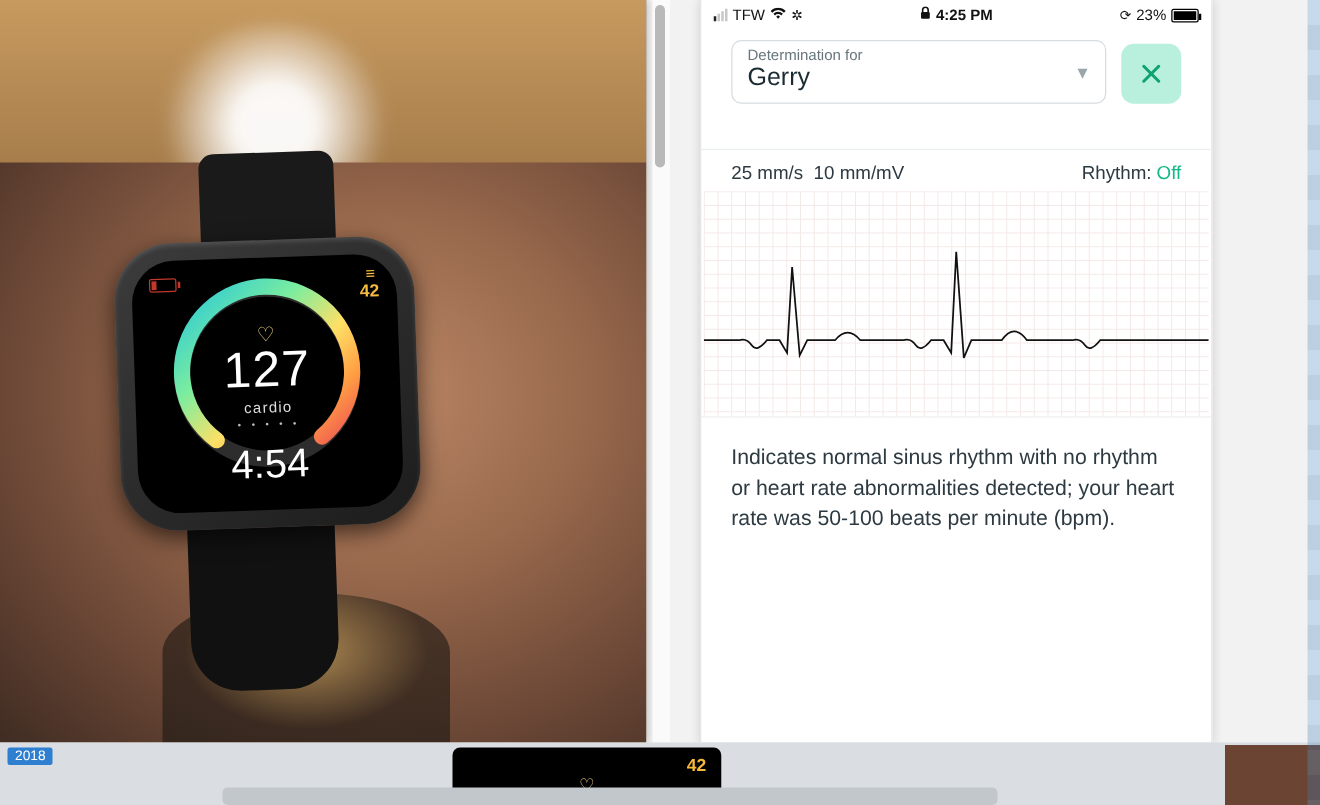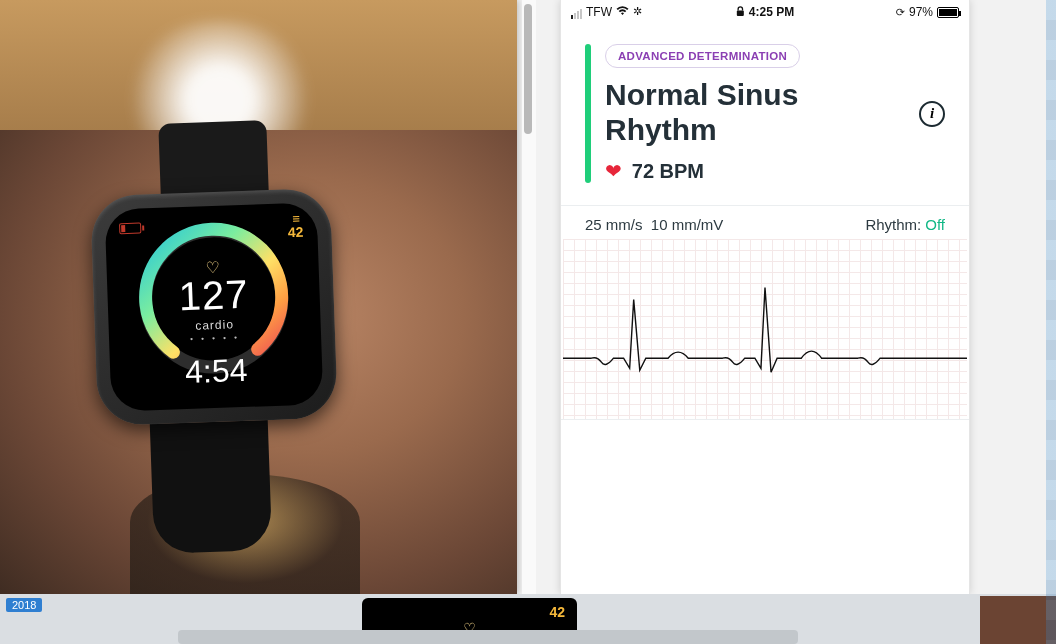--- a/index.html
+++ b/index.html
@@ -33,21 +33,21 @@
   .zone { font-size:12px; color:#ddd; letter-spacing:1px; }
   .dots { font-size:8px; color:#bbb; letter-spacing:3px; margin-top:2px; }
   .time { position:absolute; left:0; right:0; bottom:18px; text-align:center; color:#fff; font-size:32px; font-weight:400; }
 
   .left-scrollbar { position:absolute; left:522px; top:0; width:14px; height:594px; background:#fafafa; }
   .left-thumb { position:absolute; left:2px; top:4px; width:8px; height:130px; background:#b9b9b9; border-radius:4px; }
 
   
   .right-panel { position:absolute; left:560px; top:0; width:410px; height:594px; background:#fff; box-shadow:0 0 8px rgba(0,0,0,.15); border-left:1px solid #e5e5e5; border-right:1px solid #e5e5e5; }
   .statusbar { position:relative; height:26px; font-size:12px; color:#111; }
-  .sb-left { position:absolute; left:10px; top:5px; display:flex; gap:4px; }
+  .sb-left { position:absolute; left:10px; top:5px; display:flex; align-items:center; gap:4px; }
   .sb-center { position:absolute; left:50%; top:5px; transform:translateX(-50%); display:flex; align-items:center; gap:4px; font-weight:600; }
   .sb-right { position:absolute; right:10px; top:5px; display:flex; align-items:center; gap:4px; }
   .sig-bars { display:inline-flex; align-items:flex-end; gap:1px; }
   .sig-bars i { width:2px; background:#c7c7c7; display:inline-block; }
   .sig-bars i:nth-child(1){height:4px;background:#222;} .sig-bars i:nth-child(2){height:6px;} .sig-bars i:nth-child(3){height:8px;} .sig-bars i:nth-child(4){height:10px;}
   .wifi-ic { font-size:12px; }
   .lock-ic { font-size:11px; }
   .batt-ic { display:inline-flex; align-items:center; }
   .batt-shell{ width:22px; height:11px; border:1px solid #000; border-radius:2px; position:relative; }
   .batt-shell:after{ content:""; position:absolute; right:-3px; top:3px; width:2px; height:5px; background:#000; }
@@ -64,21 +64,21 @@
   .result { display:flex; gap:14px; padding:18px 24px 14px 24px; }
   .green-bar { width:6px; background:#1fce7a; border-radius:3px; align-self:stretch; }
   .result-body { flex:1; }
   .pill { display:inline-block; border:1px solid #d9cfe8; color:#8b3fb3; font-size:11.5px; font-weight:600; letter-spacing:.3px; padding:5px 12px; border-radius:999px; }
   .diag { font-size:30px; font-weight:700; color:#243038; line-height:1.15; margin-top:10px; }
   .bpm-row { display:flex; align-items:center; gap:10px; margin-top:12px; }
   .bpm-heart { color:#e7263a; font-size:20px; }
   .bpm-txt { font-size:20px; font-weight:700; color:#243038; }
   .info-btn { width:26px; height:26px; border:2px solid #1c2a31; border-radius:50%; display:flex; align-items:center; justify-content:center; font-family:Georgia, serif; font-weight:700; font-size:15px; cursor:pointer; align-self:center; margin-left:4px; font-style:italic; }
 
-  .ecg-wrap { border-top:1px solid #ebeef0; border-bottom:1px solid #ebeef0; margin-top:8px; }
+  .ecg-wrap { border-top:1px solid #ebeef0; border-bottom:1px solid #ebeef0; margin-top:24px; }
   .ecg-hdr { display:flex; justify-content:space-between; padding:10px 24px 6px 24px; font-size:15px; color:#2d3a41; }
   .invert-val { color:#12b886; margin-left:4px; }
   .ecg-grid { position:relative; height:180px; background:#fff; margin:0 2px; }
   .ecg-grid:before { content:""; position:absolute; inset:0; background-image:linear-gradient(#f4e8e8 1px, transparent 1px), linear-gradient(90deg,#f4e8e8 1px, transparent 1px); background-size:11px 11px; }
   .ecg-grid svg{ position:absolute; inset:0; }
 
   .desc { padding:20px 24px 0 24px; font-size:17px; color:#2d3a41; line-height:1.45; }
 
   
   .bottom { position:absolute; left:0; top:594px; right:0; height:50px; background:#dadee2; }
@@ -166,59 +166,61 @@
         <span class="lock-ic">
           <svg width="9" height="11" viewBox="0 0 9 11">
               <rect x="1" y="4.5" width="7" height="5.5" rx="1" fill="#111"></rect>
               <path d="M2.3 4.5 V3 a2.2 2.2 0 0 1 4.4 0 V4.5" fill="none" stroke="#111" stroke-width="1.3"></path>
             </svg>
         </span>
         <span>4:25 PM</span>
       </div>
       <div class="sb-right">
         <span style="font-size:11px;">⟳</span>
-        <span>97%</span>
+        <span>23%</span>
         <span class="batt-ic">
             <span class="batt-shell">
               <span class="batt-fill2"></span>
             </span>
           </span>
       </div>
     </div>
 
-
-    <div class="result">
-      <div class="green-bar"></div>
-      <div class="result-body">
-        <span class="pill">ADVANCED DETERMINATION</span>
-        <div class="diag">Normal Sinus Rhythm</div>
-        <div class="bpm-row">
-          <span class="bpm-heart">❤</span>
-          <span class="bpm-txt">72 BPM</span>
-        </div>
-      </div>
-      <div class="info-btn">i</div>
-    </div>
+    <div class="topbar">
+      <div class="select">
+        <div class="select-label">Determination for</div>
+        <div class="select-value">Gerry</div>
+        <div class="select-caret">▾</div>
+      </div>
+      <div class="close-btn">
+        <svg width="20" height="20" viewBox="0 0 20 20" fill="none" stroke-width="2.4" stroke-linecap="round">
+            <line x1="4" y1="4" x2="16" y2="16"></line>
+            <line x1="16" y1="4" x2="4" y2="16"></line>
+          </svg>
+      </div>
+    </div>
+
 
     <div class="ecg-wrap">
       <div class="ecg-hdr">
         <div>
           <span>25 mm/s</span>&nbsp;&nbsp;<span>10 mm/mV</span>
         </div>
         <div>
           <span>Rhythm:</span><span class="invert-val">Off</span>
         </div>
       </div>
       <div class="ecg-grid">
         <svg viewBox="0 0 400 180" preserveAspectRatio="none">
           <path d="M0 118 L28 118 Q34 116 38 122 T50 118 L60 118 L66 128 L70 60 L76 130 L82 118 L104 118 Q114 106 124 118 L158 118 Q164 116 168 122 T180 118 L190 118 L196 128 L200 48 L206 132 L212 118 L236 118 Q246 104 256 118 L292 118 Q298 116 302 122 T314 118 L400 118" fill="none" stroke="#111" stroke-width="1.4"></path>
         </svg>
       </div>
     </div>
 
+    <div class="desc">Indicates normal sinus rhythm with no rhythm or heart rate abnormalities detected; your heart rate was 50-100 beats per minute (bpm).</div>
   </div>
 
   <div class="bottom"></div>
   <div class="year">2018</div>
   <div class="tag">gkbdvm lmap</div>
   <div class="thumb2">
     <div class="t-steps">42</div>
     <div class="t-heart">♡</div>
   </div>
   <div class="bar-track"></div>

